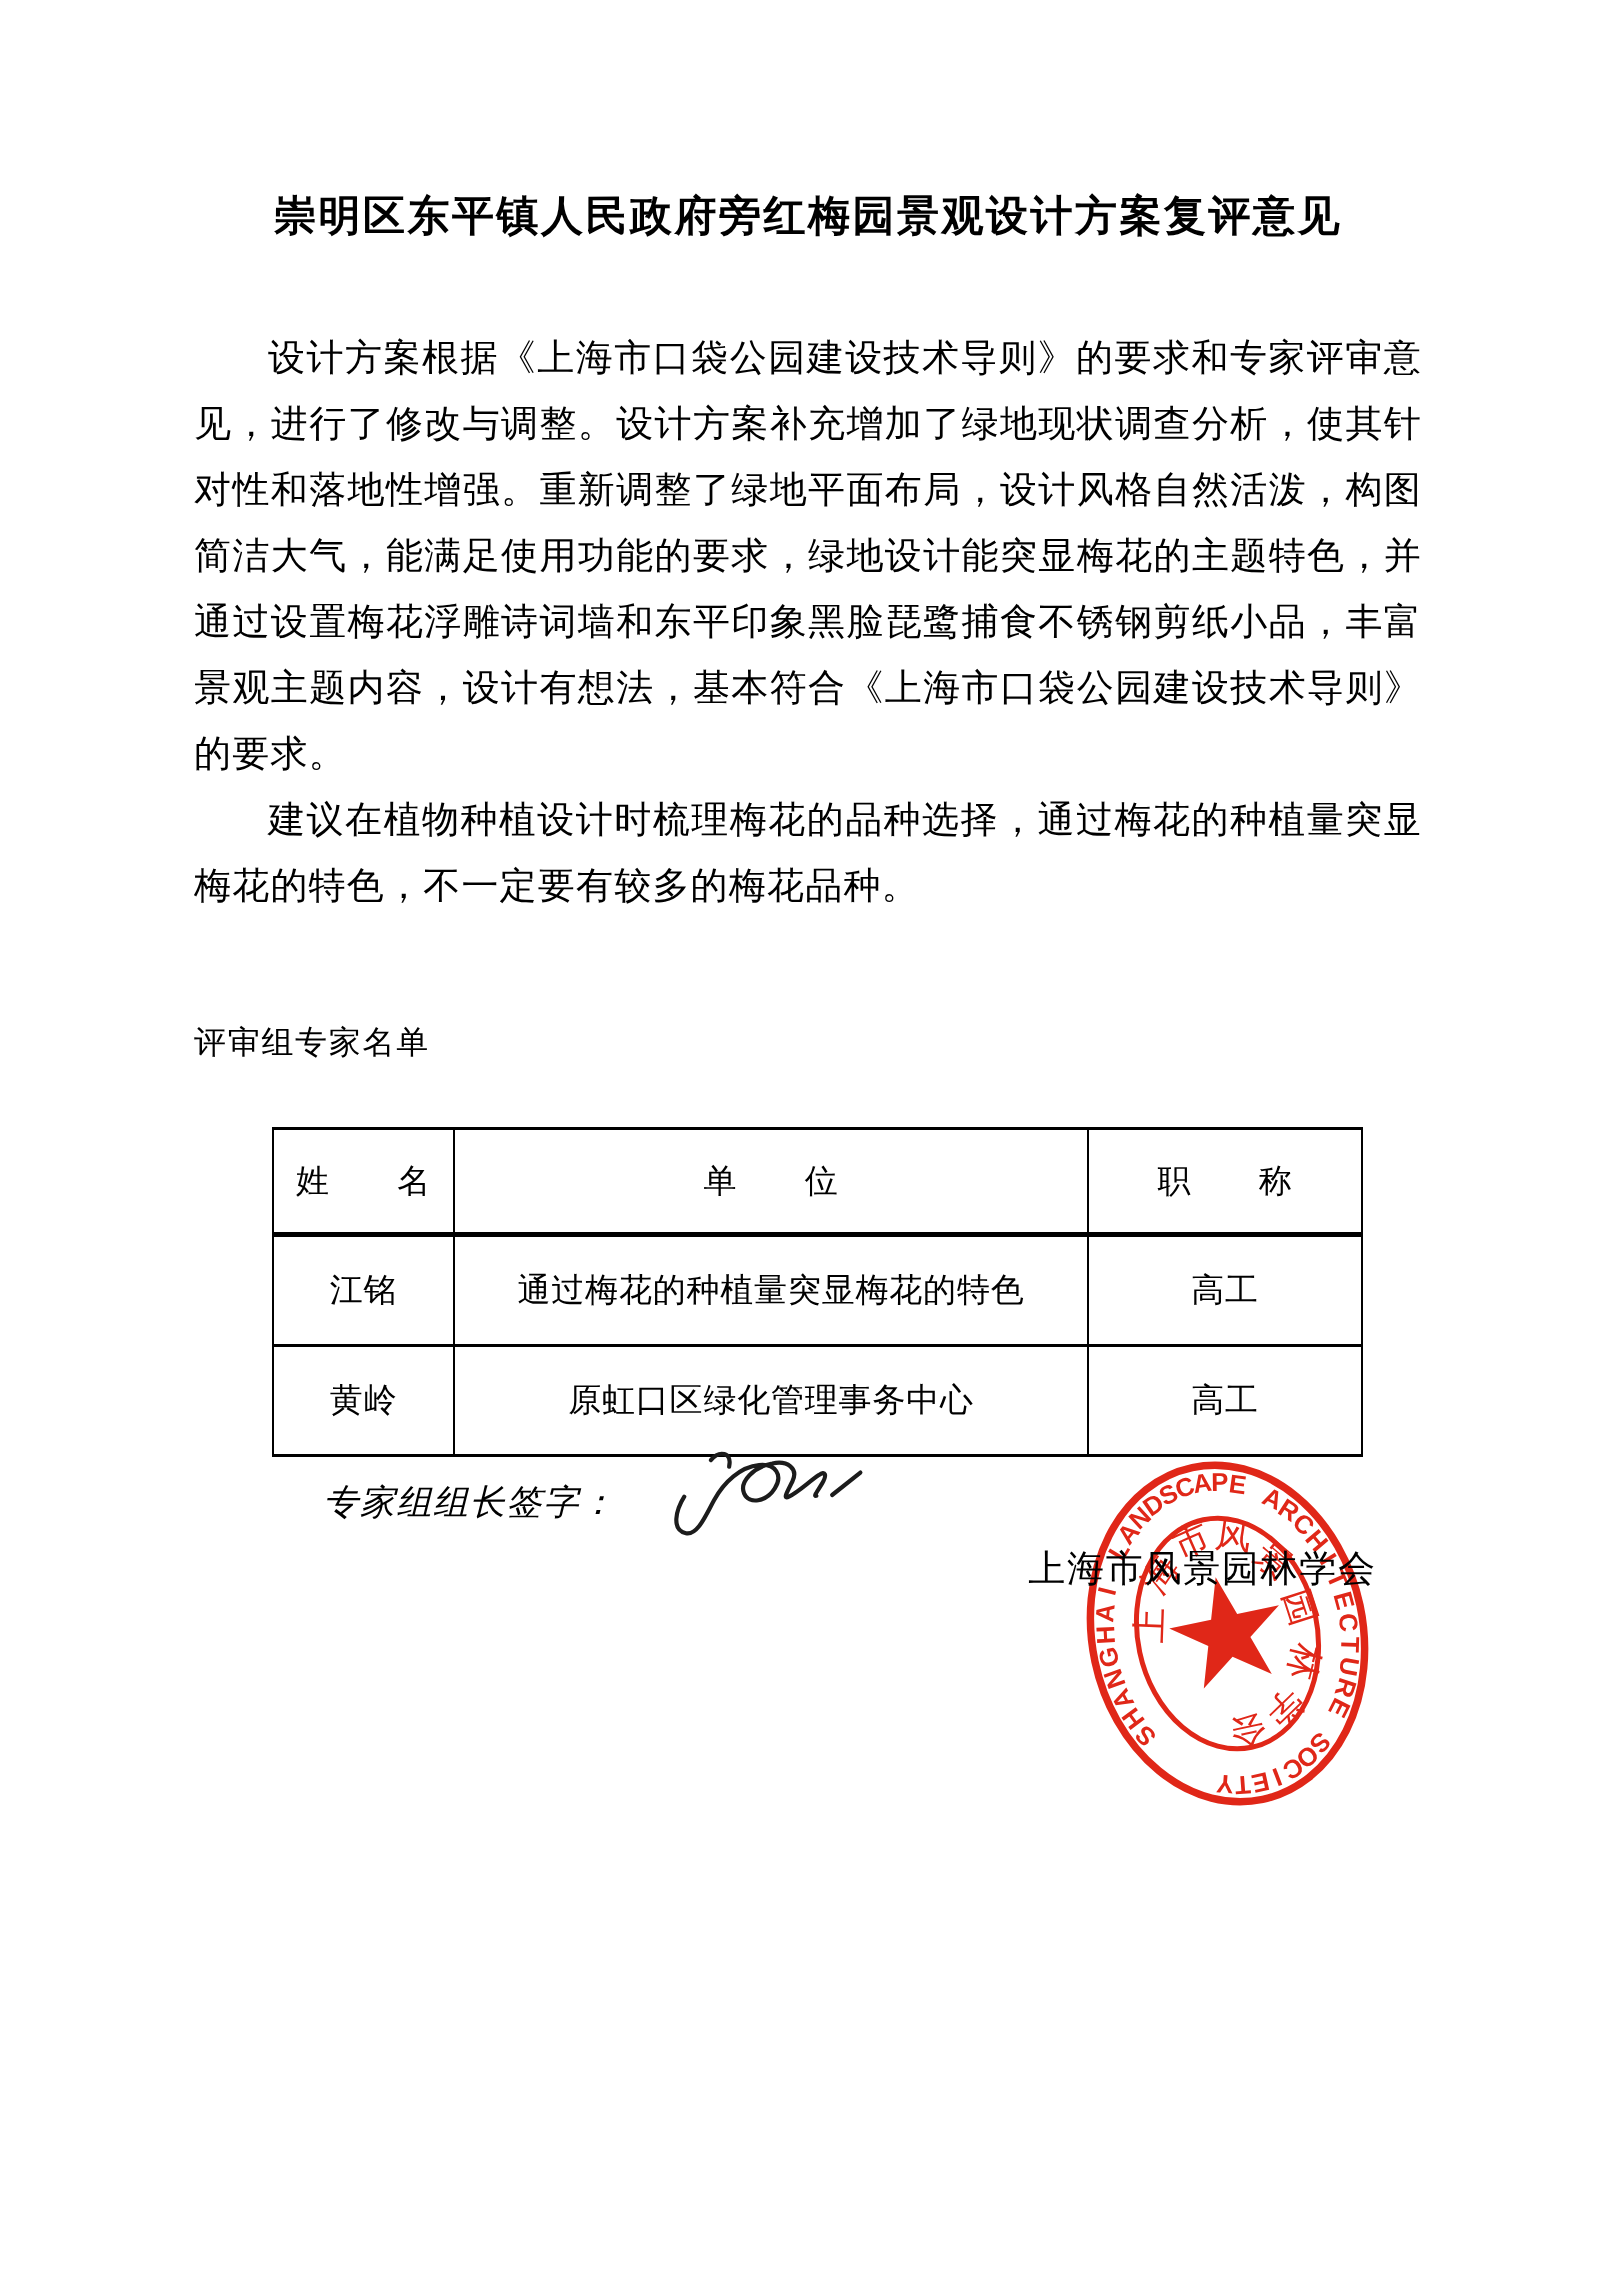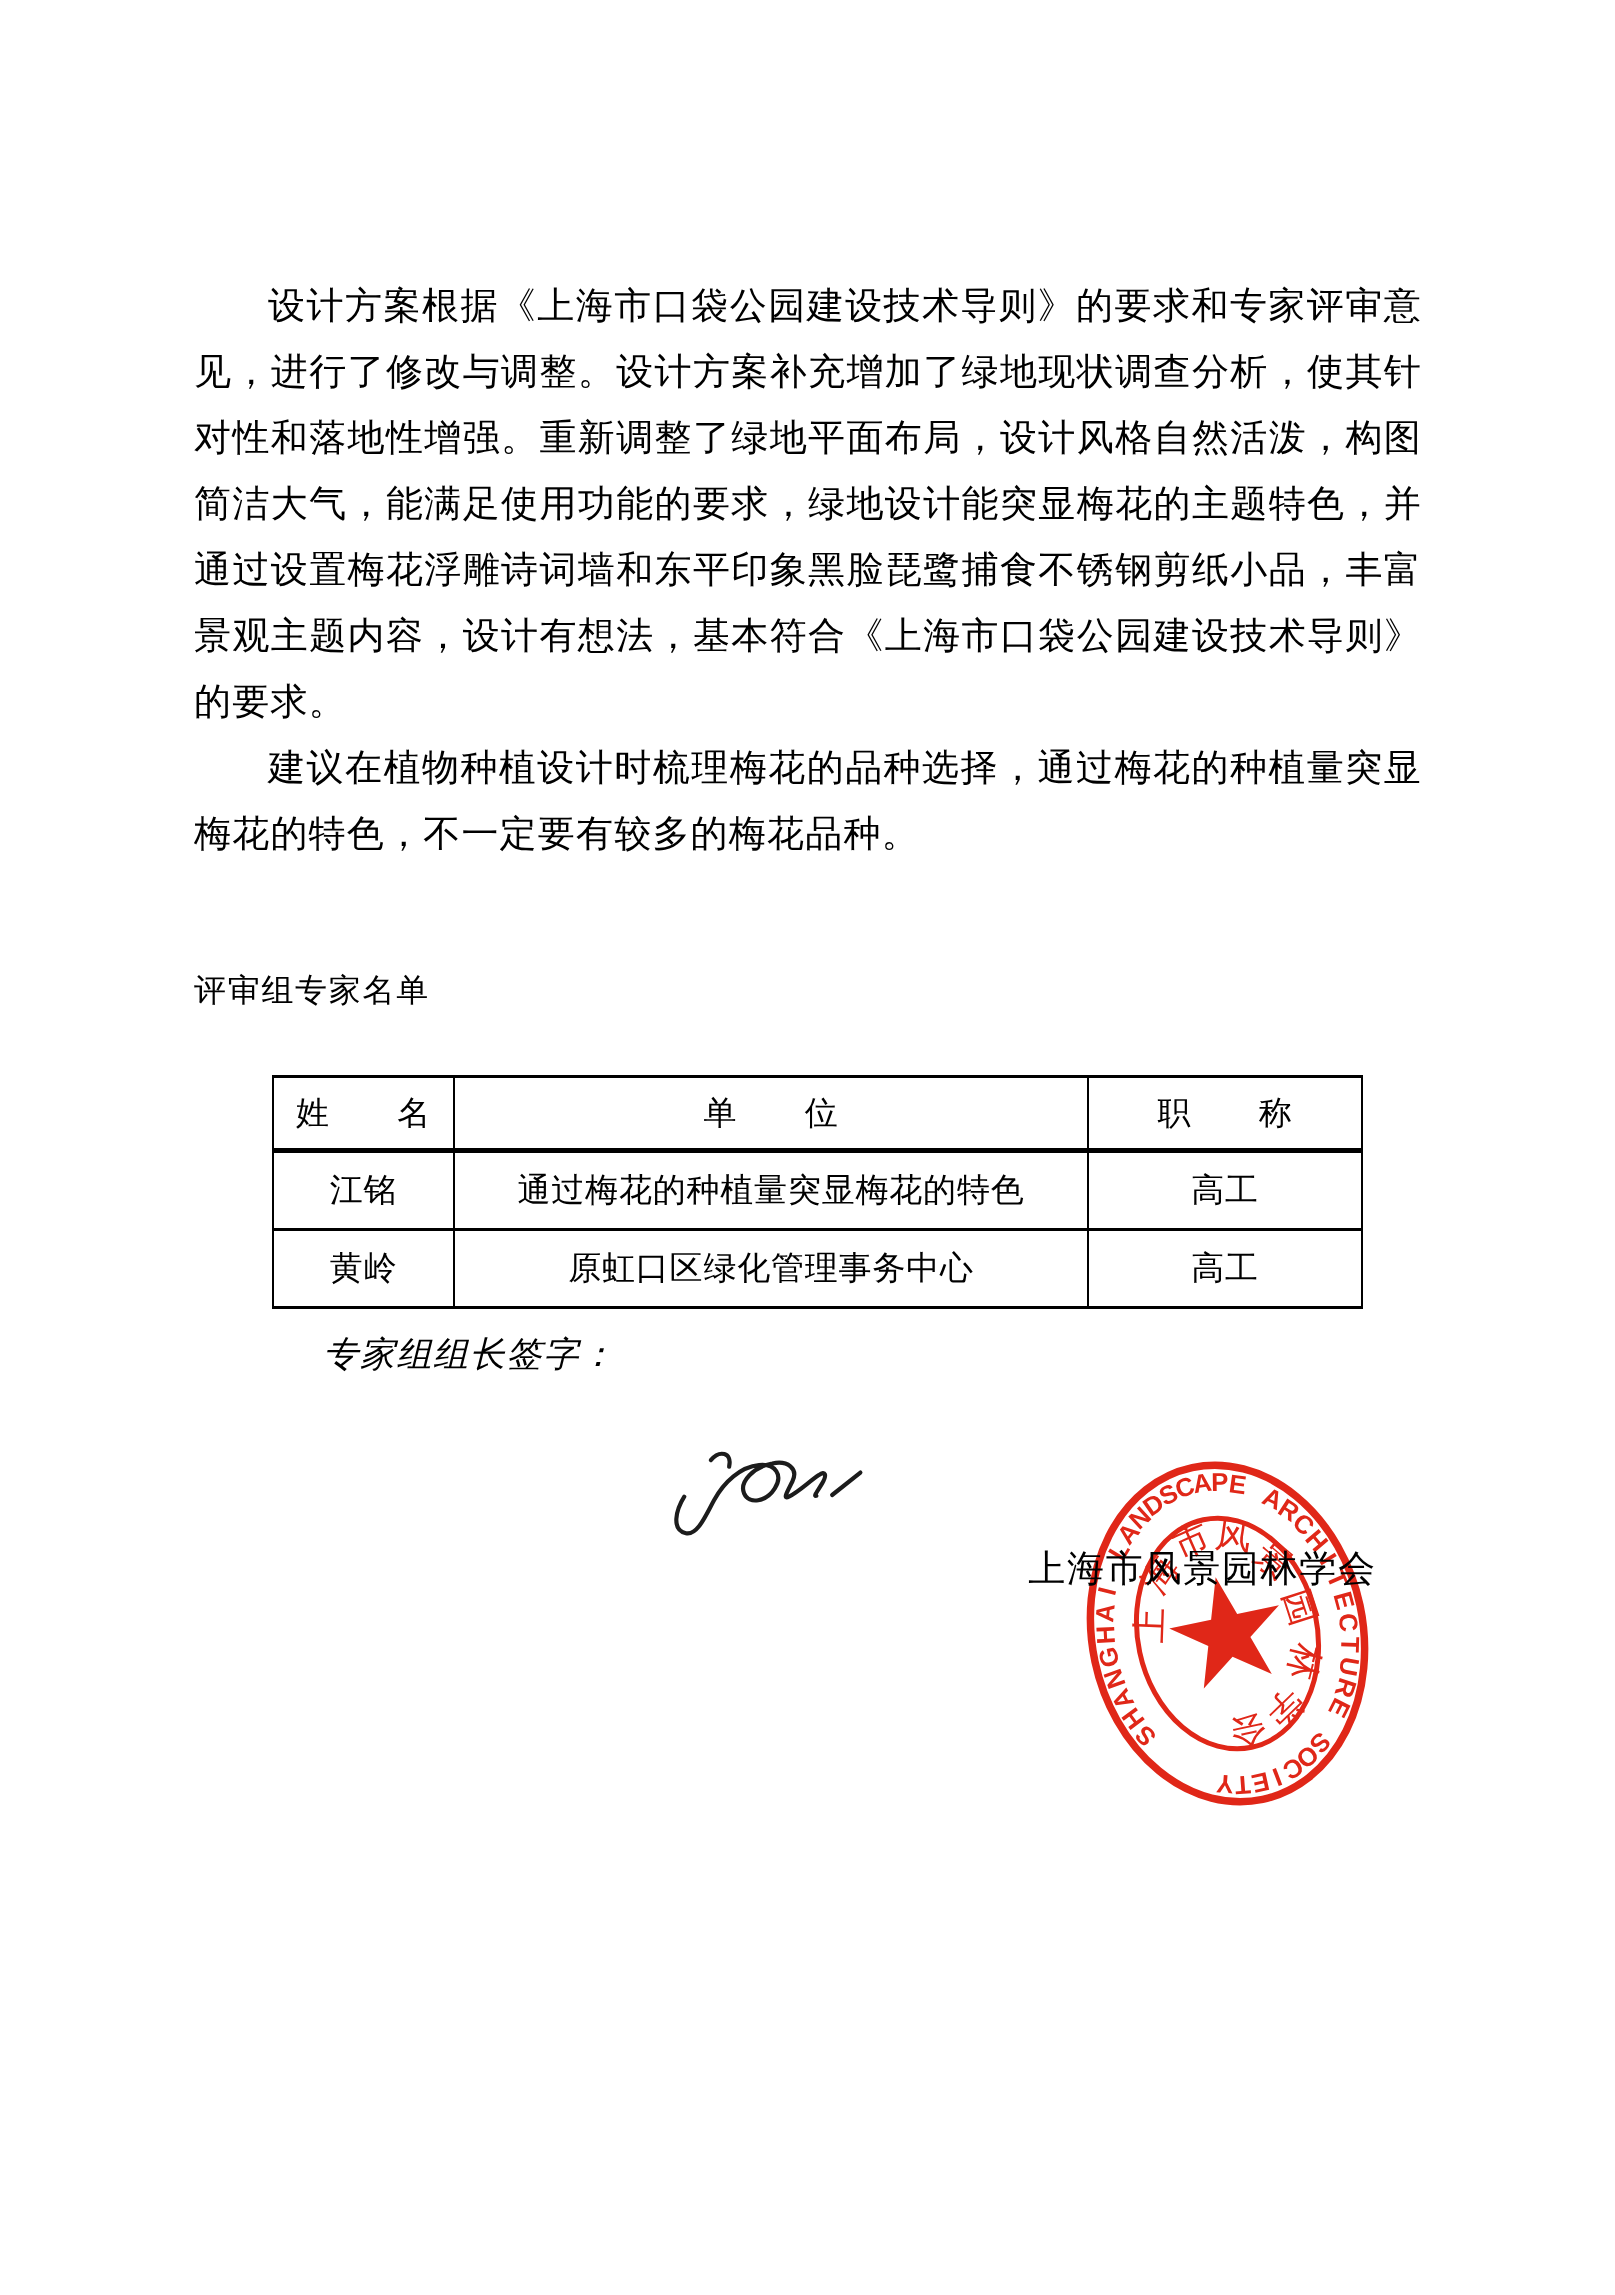--- a/index.html
+++ b/index.html
@@ -49,21 +49,21 @@
   table.experts col.c-org{width:634px;}
   table.experts col.c-title{width:274px;}
   table.experts td,table.experts th{
     border-left:2.5px solid #000;
     border-right:2.5px solid #000;
     text-align:center;
     vertical-align:middle;
     font-weight:normal;
     font-size:33px;
     letter-spacing:0.8px;
-    padding:0;
+    padding:16px;
   }
   table.experts tr.hdr th{
     border-top:3.3px solid #000;
     border-bottom:5px solid #000;
     height:70px;
   }
   table.experts tr.datarow td{
     border-bottom:3.3px solid #000;
     height:75px;
   }
@@ -83,20 +83,21 @@
   .date-line{
     position:absolute;left:1011px;top:1632px;width:383px;
     text-align:center;font-size:37px;letter-spacing:0.8px;z-index:2;
   }
 </style>
 </head>
 <body>
 
 <div class="page">
 
+  <h1 class="doc-title">崇明区东平镇人民政府旁红梅园景观设计方案复评意见</h1>
 
   <p class="body-para first">设计方案根据《上海市口袋公园建设技术导则》的要求和专家评审意见，进行了修改与调整。设计方案补充增加了绿地现状调查分析，使其针对性和落地性增强。重新调整了绿地平面布局，设计风格自然活泼，构图简洁大气，能满足使用功能的要求，绿地设计能突显梅花的主题特色，并通过设置梅花浮雕诗词墙和东平印象黑脸琵鹭捕食不锈钢剪纸小品，丰富景观主题内容，设计有想法，基本符合《上海市口袋公园建设技术导则》的要求。</p>
   <p class="body-para">建议在植物种植设计时梳理梅花的品种选择，通过梅花的种植量突显梅花的特色，不一定要有较多的梅花品种。</p>
 
   <p class="list-heading">评审组专家名单</p>
 
   <table class="experts">
     <colgroup>
         <col class="c-name">
         <col class="c-org">

